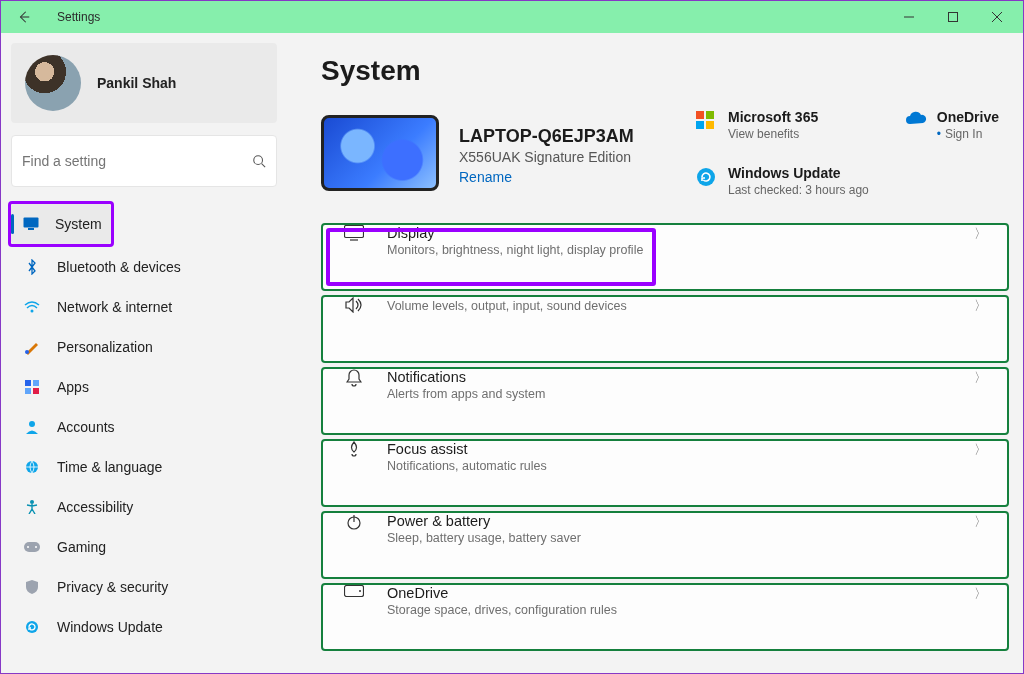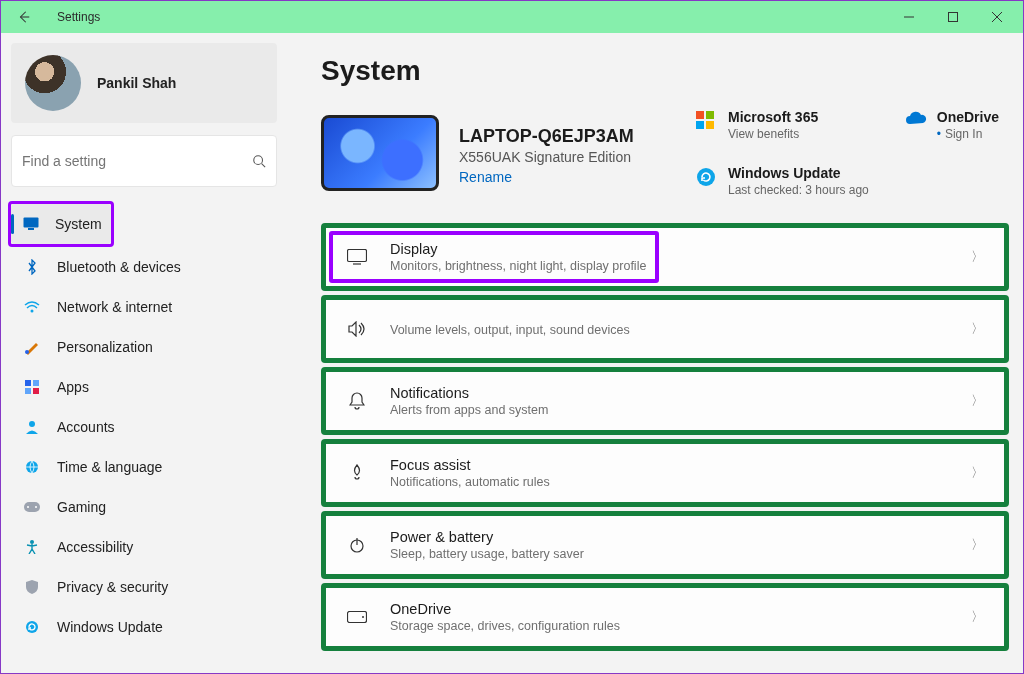--- a/index.html
+++ b/index.html
@@ -84,22 +84,22 @@
   .tileblock { margin-left:auto; display:flex; gap: 36px; padding-right: 10px;}
   .tile { display:flex; gap:12px; align-items:flex-start; cursor:pointer;}
   .ticon { width:20px; height:20px; margin-top:2px;}
   .tile .tlabel { font-size:14px; font-weight:600; color:#1b1b1b;}
   .tile .tsub { font-size:12px; color:#666; margin-top:2px;}
   .tile .tsub .dot { color:#0067c0; margin-right:4px; }
 
   
   .cards { margin-top: 26px; display:flex; flex-direction:column; gap:4px; }
   .card {
-    background:#fdfdfd; border:5px solid #15803d; border-radius:4px;
-    height: 68px; display:flex; align-items:center; padding: 0 20px 0 16px;
+    background:#fdfdfd; border:2px solid #15803d; border-radius:4px;
+    height: 68px; display:flex; padding: 0 20px 0 16px;
     cursor:pointer;
   }
   .card .cicon { width:30px; display:flex; justify-content:center; color:#333; font-size:18px;}
   .card .ctext { margin-left: 18px; }
   .card .ctitle { font-size:14.5px; color:#1c1c1c; }
   .card .csub { font-size:12.5px; color:#6f6f6f; margin-top:2px;}
   .card .chev { margin-left:auto; color:#777; font-size:13px;}
   .card-hl {
     position: relative;
   }
@@ -218,36 +218,36 @@
         <span class="nicon">
           <svg width="14" height="14" viewBox="0 0 14 14">
               <circle cx="7" cy="7" r="6" fill="#0ea5e9"></circle>
               <path d="M1 7h12M7 1q4 6 0 12q-4-6 0-12" stroke="#fff" stroke-width="0.8" fill="none"></path>
             </svg>
         </span>
         <span>Time &amp; language</span>
       </div>
       <div class="navitem">
         <span class="nicon">
+          <svg width="14" height="14" viewBox="0 0 14 14">
+              <circle cx="7" cy="2" r="2" fill="#0891b2"></circle>
+              <path d="M7 4v5l-3 5M7 9l3 5M2 5l5 1 5-1" stroke="#0891b2" stroke-width="1.4" fill="none"></path>
+            </svg>
+        </span>
+        <span>Accessibility</span>
+      </div>
+      <div class="navitem">
+        <span class="nicon">
           <svg width="18" height="12" viewBox="0 0 18 12">
               <rect x="1" y="1" width="16" height="10" rx="5" fill="#9ca3af"></rect>
               <circle cx="5" cy="6" r="1" fill="#fff"></circle>
               <circle cx="13" cy="6" r="1" fill="#fff"></circle>
             </svg>
         </span>
         <span>Gaming</span>
-      </div>
-      <div class="navitem">
-        <span class="nicon">
-          <svg width="14" height="14" viewBox="0 0 14 14">
-              <circle cx="7" cy="2" r="2" fill="#0891b2"></circle>
-              <path d="M7 4v5l-3 5M7 9l3 5M2 5l5 1 5-1" stroke="#0891b2" stroke-width="1.4" fill="none"></path>
-            </svg>
-        </span>
-        <span>Accessibility</span>
       </div>
       <div class="navitem">
         <span class="nicon">
           <svg width="12" height="14" viewBox="0 0 12 14">
               <path d="M6 0 L12 2v5q0 5-6 7Q0 12 0 7V2z" fill="#9ca3af"></path>
             </svg>
         </span>
         <span>Privacy &amp; security</span>
       </div>
       <div class="navitem">

